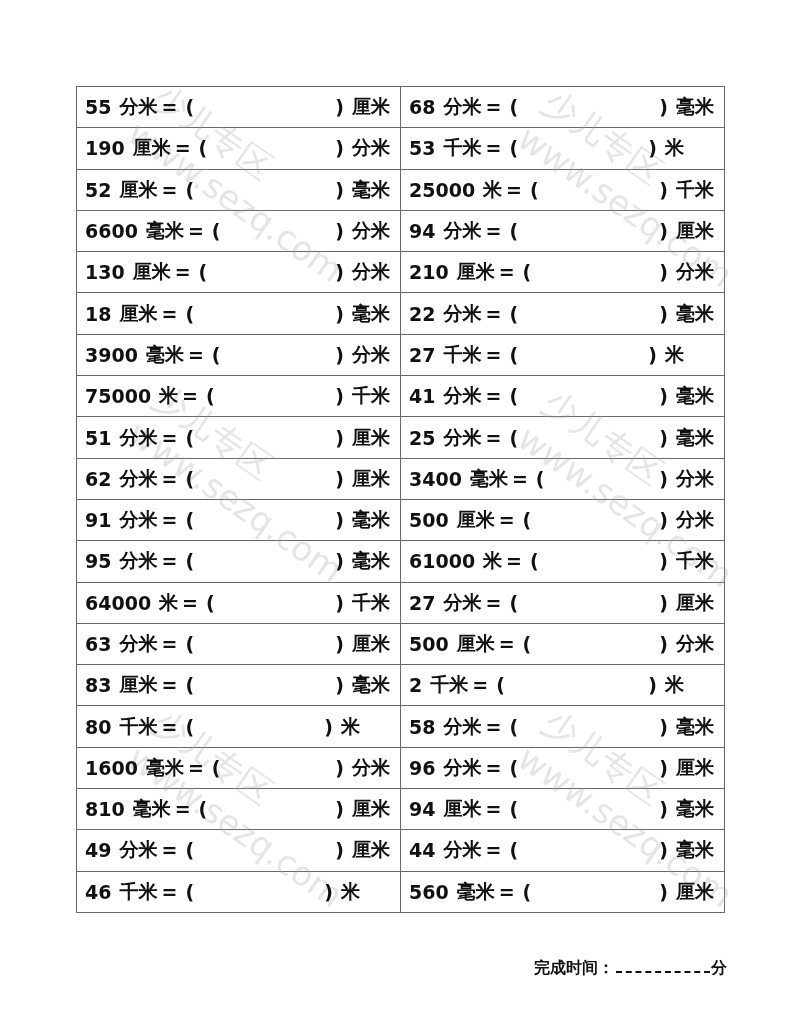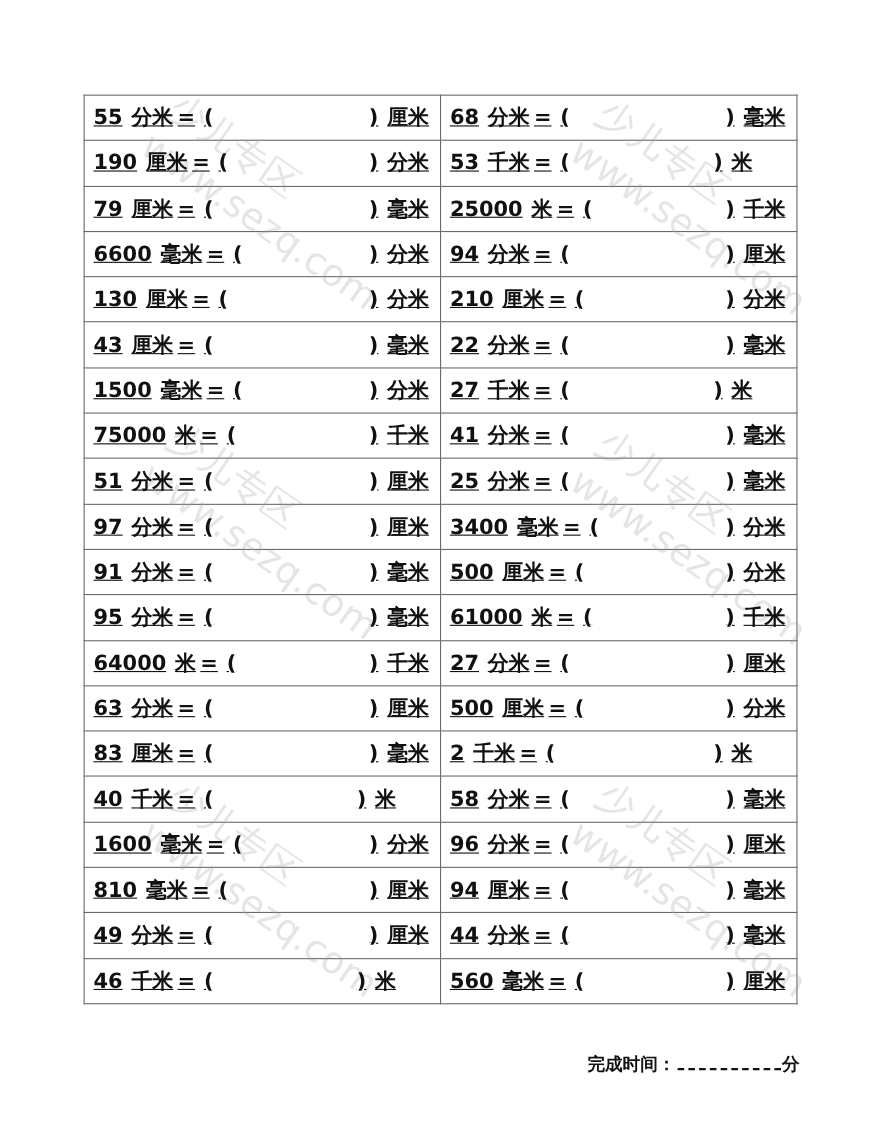--- a/index.html
+++ b/index.html
@@ -31,21 +31,20 @@
   .worksheet td {
     border: 1px solid #6a6a6a;
     height: 40.3px;
     padding: 0 0 0 8px;
     font-size: 19px;
     font-weight: bold;
     white-space: nowrap;
     vertical-align: middle;
     position: relative;
     z-index: 2;
-    text-decoration: underline;
   }
   .cell-inner {
     display: flex;
     align-items: center;
     width: 100%;
     height: 100%;
   }
   .num {
     letter-spacing: 0px;
     margin-right: 8px;
@@ -166,21 +165,21 @@
               <span class="paren">(</span>
               <span class="blank" style="width: 130.25px;"></span>
               <span class="paren">)</span>
               <span class="to-unit">米</span>
             </div>
           </td>
         </tr>
         <tr>
           <td>
             <div class="cell-inner">
-              <span class="num">79</span>
+              <span class="num">52</span>
               <span class="from-unit">厘米</span>
               <span class="eq">=</span>
               <span class="paren">(</span>
               <span class="blank" style="width: 141.25px;"></span>
               <span class="paren">)</span>
               <span class="to-unit">毫米</span>
             </div>
           </td>
           <td>
             <div class="cell-inner">
@@ -238,21 +237,21 @@
               <span class="paren">(</span>
               <span class="blank" style="width: 128.031px;"></span>
               <span class="paren">)</span>
               <span class="to-unit">分米</span>
             </div>
           </td>
         </tr>
         <tr>
           <td>
             <div class="cell-inner">
-              <span class="num">43</span>
+              <span class="num">18</span>
               <span class="from-unit">厘米</span>
               <span class="eq">=</span>
               <span class="paren">(</span>
               <span class="blank" style="width: 141.25px;"></span>
               <span class="paren">)</span>
               <span class="to-unit">毫米</span>
             </div>
           </td>
           <td>
             <div class="cell-inner">
@@ -262,21 +261,21 @@
               <span class="paren">(</span>
               <span class="blank" style="width: 141.25px;"></span>
               <span class="paren">)</span>
               <span class="to-unit">毫米</span>
             </div>
           </td>
         </tr>
         <tr>
           <td>
             <div class="cell-inner">
-              <span class="num">1500</span>
+              <span class="num">3900</span>
               <span class="from-unit">毫米</span>
               <span class="eq">=</span>
               <span class="paren">(</span>
               <span class="blank" style="width: 114.812px;"></span>
               <span class="paren">)</span>
               <span class="to-unit">分米</span>
             </div>
           </td>
           <td>
             <div class="cell-inner">
@@ -334,21 +333,21 @@
               <span class="paren">(</span>
               <span class="blank" style="width: 141.25px;"></span>
               <span class="paren">)</span>
               <span class="to-unit">毫米</span>
             </div>
           </td>
         </tr>
         <tr>
           <td>
             <div class="cell-inner">
-              <span class="num">97</span>
+              <span class="num">62</span>
               <span class="from-unit">分米</span>
               <span class="eq">=</span>
               <span class="paren">(</span>
               <span class="blank" style="width: 141.25px;"></span>
               <span class="paren">)</span>
               <span class="to-unit">厘米</span>
             </div>
           </td>
           <td>
             <div class="cell-inner">
@@ -478,21 +477,21 @@
               <span class="paren">(</span>
               <span class="blank" style="width: 143.469px;"></span>
               <span class="paren">)</span>
               <span class="to-unit">米</span>
             </div>
           </td>
         </tr>
         <tr>
           <td>
             <div class="cell-inner">
-              <span class="num">40</span>
+              <span class="num">80</span>
               <span class="from-unit">千米</span>
               <span class="eq">=</span>
               <span class="paren">(</span>
               <span class="blank" style="width: 130.25px;"></span>
               <span class="paren">)</span>
               <span class="to-unit">米</span>
             </div>
           </td>
           <td>
             <div class="cell-inner">

